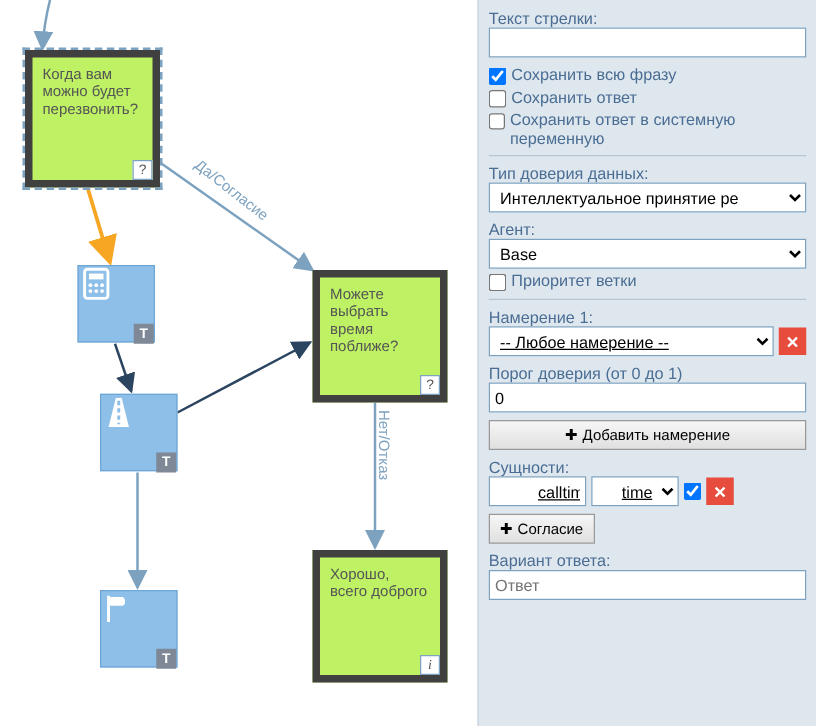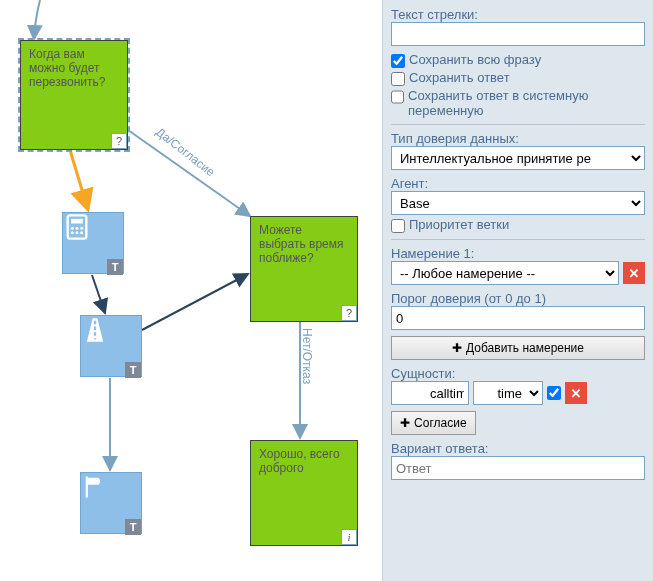--- a/index.html
+++ b/index.html
@@ -2,21 +2,21 @@
 <html><head>
 <meta charset="utf-8">
 <style>
 * { box-sizing: border-box; margin: 0; padding: 0; }
 body { font-family: Arial, Helvetica, sans-serif; font-size: 13px; color: #333; background: #fff; width: 653px; height: 581px; overflow: hidden; position: relative; }
 
 
 .canvas { position: absolute; left: 0; top: 0; width: 420px; height: 581px; background: #fff; }
 .canvas svg { position: absolute; left: 0; top: 0; width: 420px; height: 581px; pointer-events: none; }
 
-.node { position: absolute; border: 1px solid #404040; background: #84cc16; padding: 6px 8px; font-size: 12px; color: #555; }
+.node { position: absolute; border: 6px solid #404040; background: #bef264; padding: 6px 8px; font-size: 12px; color: #555; }
 .node .corner { position: absolute; right: 0; bottom: 0; width: 16px; height: 16px; border: 1px solid #7da2c0; background: #fff; display: flex; align-items: center; justify-content: center; font-size: 11px; color: #555; }
 .node.selected { outline: 2px dashed #7da2c0; outline-offset: 0; }
 
 .block { position: absolute; width: 62px; height: 62px; background: #8dbfe8; border: 1px solid #6ea6d6; display: flex; align-items: center; justify-content: center; }
 .block .badge { position: absolute; right: 0; bottom: -2px; width: 16px; height: 16px; background: #7e8896; color: #fff; font-size: 11px; font-weight: bold; display: flex; align-items: center; justify-content: center; }
 .block svg { fill: #fff; width: 28px; height: 28px; }
 
 .edge-label { position: absolute; color: #7da2c0; font-size: 12px; }
 .rot45 { transform: rotate(38deg); }
 .rotv { writing-mode: vertical-rl; }
@@ -30,21 +30,21 @@
 }
 .panel input.short { width: 90px; display: inline-block; }
 .panel select.short { width: 80px; display: inline-block; text-align: right; }
 .panel .checkline { display: flex; align-items: flex-start; gap: 4px; margin-top: 2px; }
 .panel .checkline input { margin-top: 2px; }
 .panel .btn { background: linear-gradient(#f6f6f6,#e0e0e0); border: 1px solid #999; font-size: 12px; height: 24px; padding: 0 8px; cursor: pointer; display: inline-flex; align-items: center; gap: 4px; }
 .panel .btn-wide { width: 100%; justify-content: center; }
 .panel .xbtn { width: 22px; height: 22px; background: #e74c3c; color: #fff; border: none; font-size: 13px; font-weight: bold; display: inline-flex; align-items: center; justify-content: center; cursor: pointer; }
 .panel hr { border: none; border-top: 1px solid #b8c4d0; margin-top: 6px; }
 .flex { display: flex; gap: 4px; align-items: center; }
-.flex > select, .flex > input { flex: 0 0 auto; }
+.flex > select, .flex > input { flex: 0 0 auto; text-decoration: underline; }
 .panel .entity-row input.short { width: 78px; padding-left: 38px; }
 .panel .entity-row select.short { width: 70px; }
 .panel input[type=checkbox]{ width:14px; height:14px; }
 </style>
 </head>
 <body>
 
 <div class="canvas">
 
   <svg>

